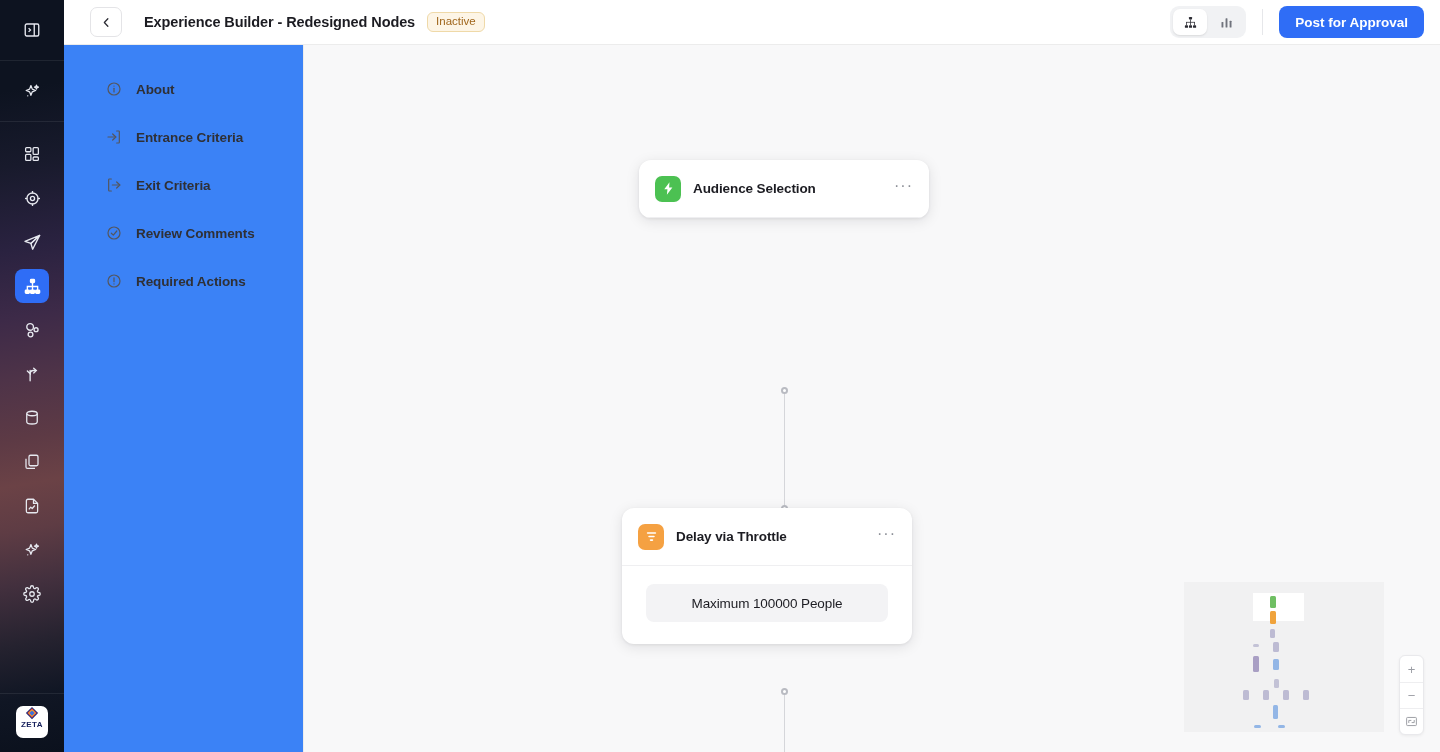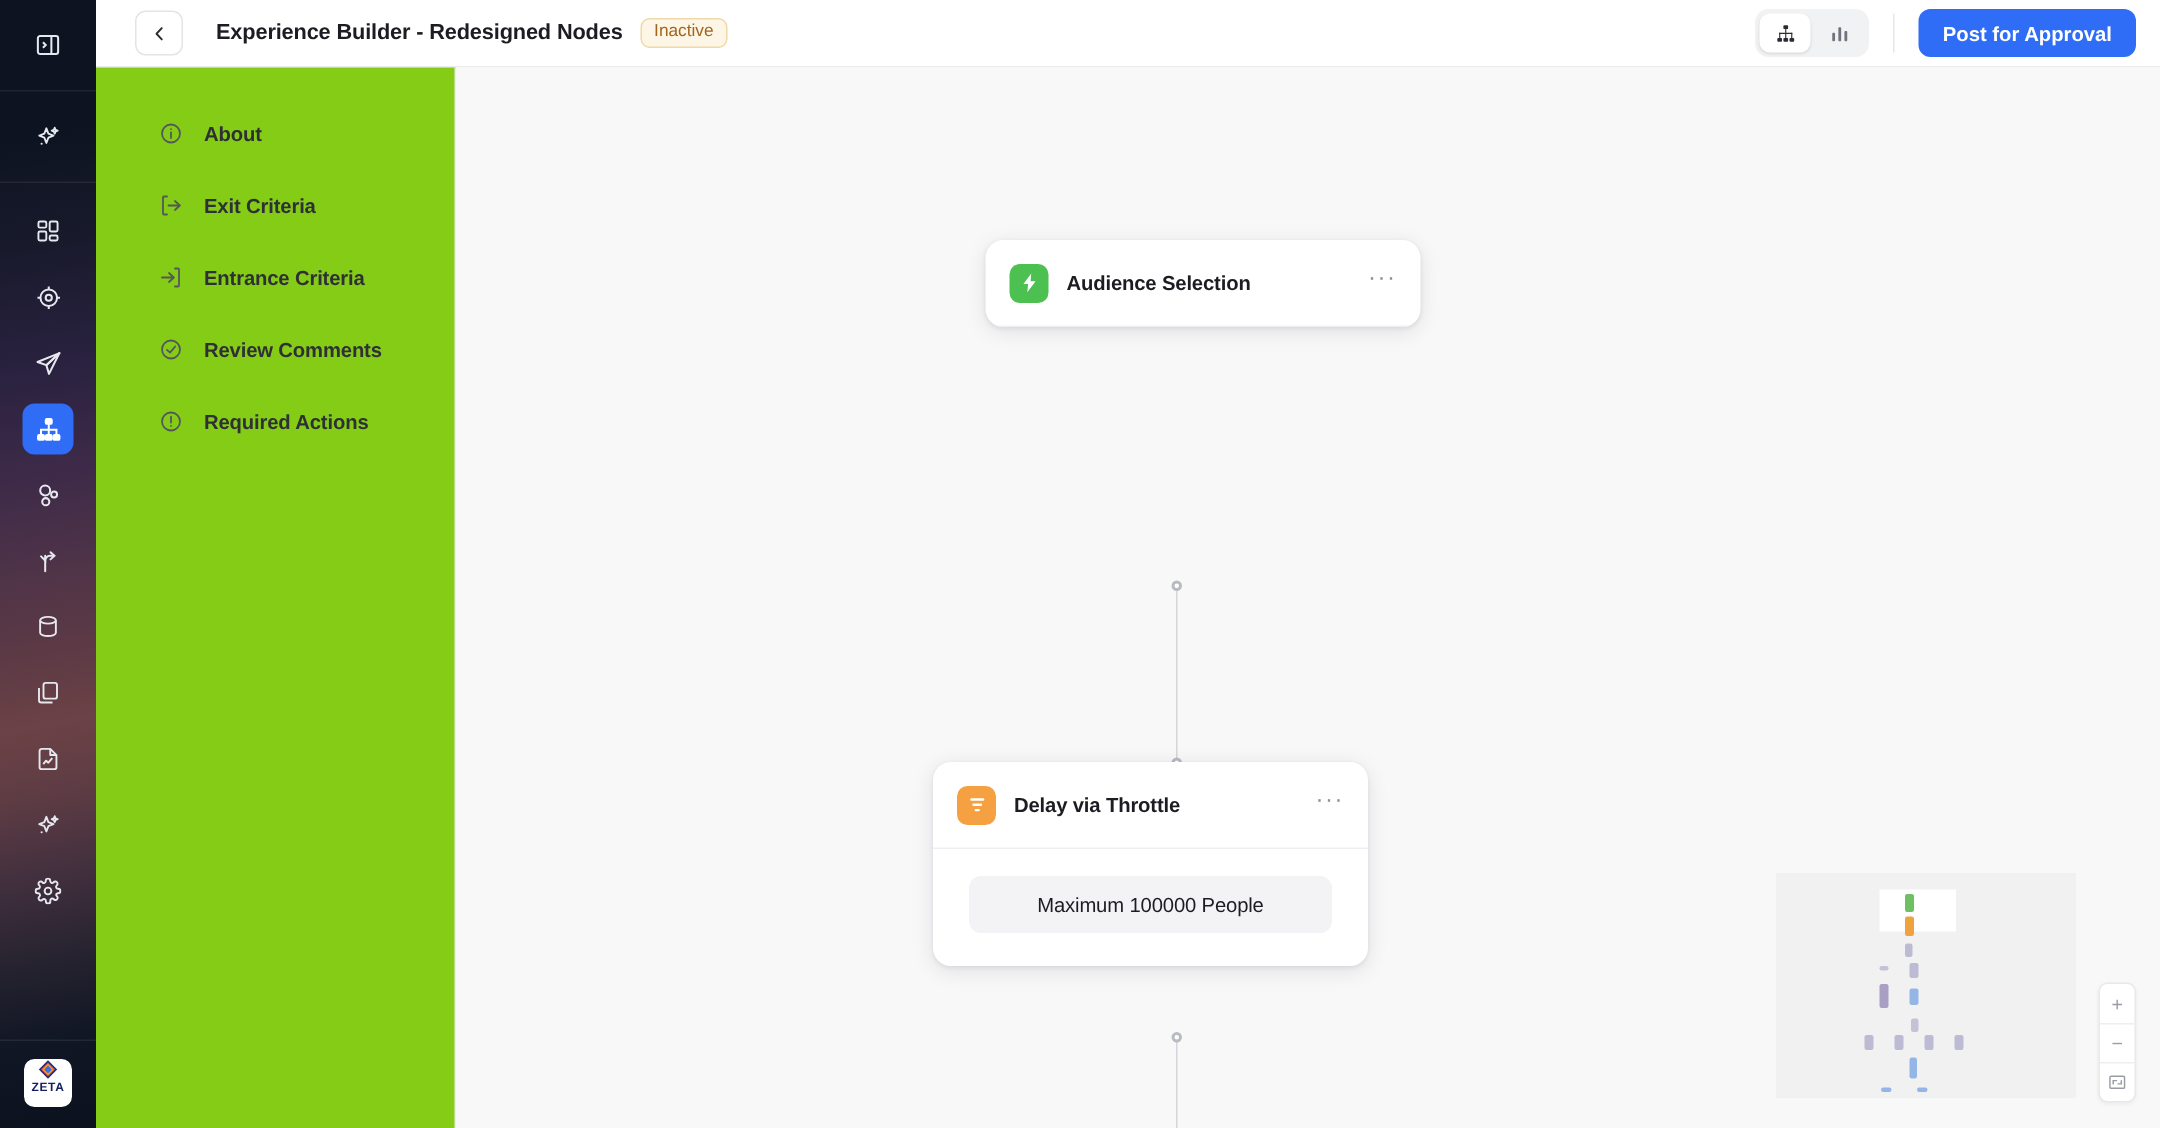--- a/index.html
+++ b/index.html
@@ -85,21 +85,21 @@
   .vdiv { width: 1px; height: 26px; background: #e6e7ea; margin: 0 16px; flex: 0 0 auto; }
   .primary-btn {
     background: #2f6df6; color: #fff; border: none; border-radius: 8px;
     height: 32px; padding: 0 16px; font-size: 13.5px; font-weight: bold;
     font-family: inherit; white-space: nowrap; flex: 0 0 auto;
   }
 
   
   .body { flex: 1 1 auto; display: flex; position: relative; min-height: 0; }
   .panel {
-    width: 240px; flex: 0 0 240px; background: #84cc16; padding-top: 20px;
+    width: 240px; flex: 0 0 240px; background: #3b82f6; padding-top: 20px;
     border-right: 1px solid #ececec;
   }
   .panel-item {
     display: flex; align-items: center; gap: 14px;
     padding: 0 0 0 42px; height: 48px; color: #2f3036;
   }
   .panel-item .pi-ico { width: 16px; height: 16px; display:flex; align-items:center; justify-content:center; color: #54565e; flex: 0 0 16px; }
   .panel-label { font-size: 13.5px; font-weight: bold; color: #2f3036; letter-spacing: -.1px; }
 
   
@@ -358,37 +358,37 @@
                 <line x1="12" y1="11" x2="12" y2="16.5"></line>
                 <circle cx="12" cy="7.6" r=".9" fill="currentColor" stroke="none"></circle>
             </svg>
           </span>
           <span class="panel-label">About</span>
         </div>
 
         <div class="panel-item">
           <span class="pi-ico">
             <svg width="16" height="16" viewBox="0 0 24 24" fill="none" stroke="currentColor" stroke-width="1.8" stroke-linecap="round" stroke-linejoin="round">
+              <path d="M16 3h3a1 1 0 0 1 1 1v16a1 1 0 0 1-1 1h-3"></path>
+              <line x1="3" y1="12" x2="14.5" y2="12"></line>
+                <polyline points="10,7.5 14.8,12 10,16.5"></polyline>
+            </svg>
+          </span>
+          <span class="panel-label">Entrance Criteria</span>
+        </div>
+
+        <div class="panel-item">
+          <span class="pi-ico">
+            <svg width="16" height="16" viewBox="0 0 24 24" fill="none" stroke="currentColor" stroke-width="1.8" stroke-linecap="round" stroke-linejoin="round">
               <path d="M8 3H5a1 1 0 0 0-1 1v16a1 1 0 0 0 1 1h3"></path>
               <line x1="9.5" y1="12" x2="20.5" y2="12"></line>
                 <polyline points="16,7.5 20.8,12 16,16.5"></polyline>
             </svg>
           </span>
           <span class="panel-label">Exit Criteria</span>
-        </div>
-
-        <div class="panel-item">
-          <span class="pi-ico">
-            <svg width="16" height="16" viewBox="0 0 24 24" fill="none" stroke="currentColor" stroke-width="1.8" stroke-linecap="round" stroke-linejoin="round">
-              <path d="M16 3h3a1 1 0 0 1 1 1v16a1 1 0 0 1-1 1h-3"></path>
-              <line x1="3" y1="12" x2="14.5" y2="12"></line>
-                <polyline points="10,7.5 14.8,12 10,16.5"></polyline>
-            </svg>
-          </span>
-          <span class="panel-label">Entrance Criteria</span>
         </div>
 
         <div class="panel-item">
           <span class="pi-ico">
             <svg width="16" height="16" viewBox="0 0 24 24" fill="none" stroke="currentColor" stroke-width="1.8" stroke-linecap="round" stroke-linejoin="round">
               <circle cx="12" cy="12" r="9"></circle>
                 <polyline points="8,12.3 11,15.2 16.2,9"></polyline>
             </svg>
           </span>
           <span class="panel-label">Review Comments</span>
@@ -408,21 +408,21 @@
 
       <div class="canvas" style="background: rgb(248, 248, 249);">
 
         <div class="edge" style="left:479.5px; top:345px; height:118px;"></div>
         <div class="edge-dot" style="left:476.5px; top:342px;"></div>
         <div class="edge-dot" style="left:476.5px; top:460px;"></div>
 
         <div class="edge" style="left:479.5px; top:646px; height:106px;"></div>
         <div class="edge-dot" style="left:476.5px; top:643px;"></div>
 
-        <div class="node" style="left:353px; top:115px;">
+        <div class="node" style="left:335px; top:115px;">
           <div class="node-head">
             <span class="node-ico" style="background:#4CC152;">
               <svg width="15" height="15" viewBox="0 0 24 24" fill="#fff">
                 <path d="M13.6 2 L5.2 13.2 h5.1 L9.4 22 l8.8 -11.6 h-5.3 Z"></path>
               </svg>
             </span>
             <span class="node-title">Audience Selection</span>
             <span class="node-menu">···</span>
           </div>
         </div>

